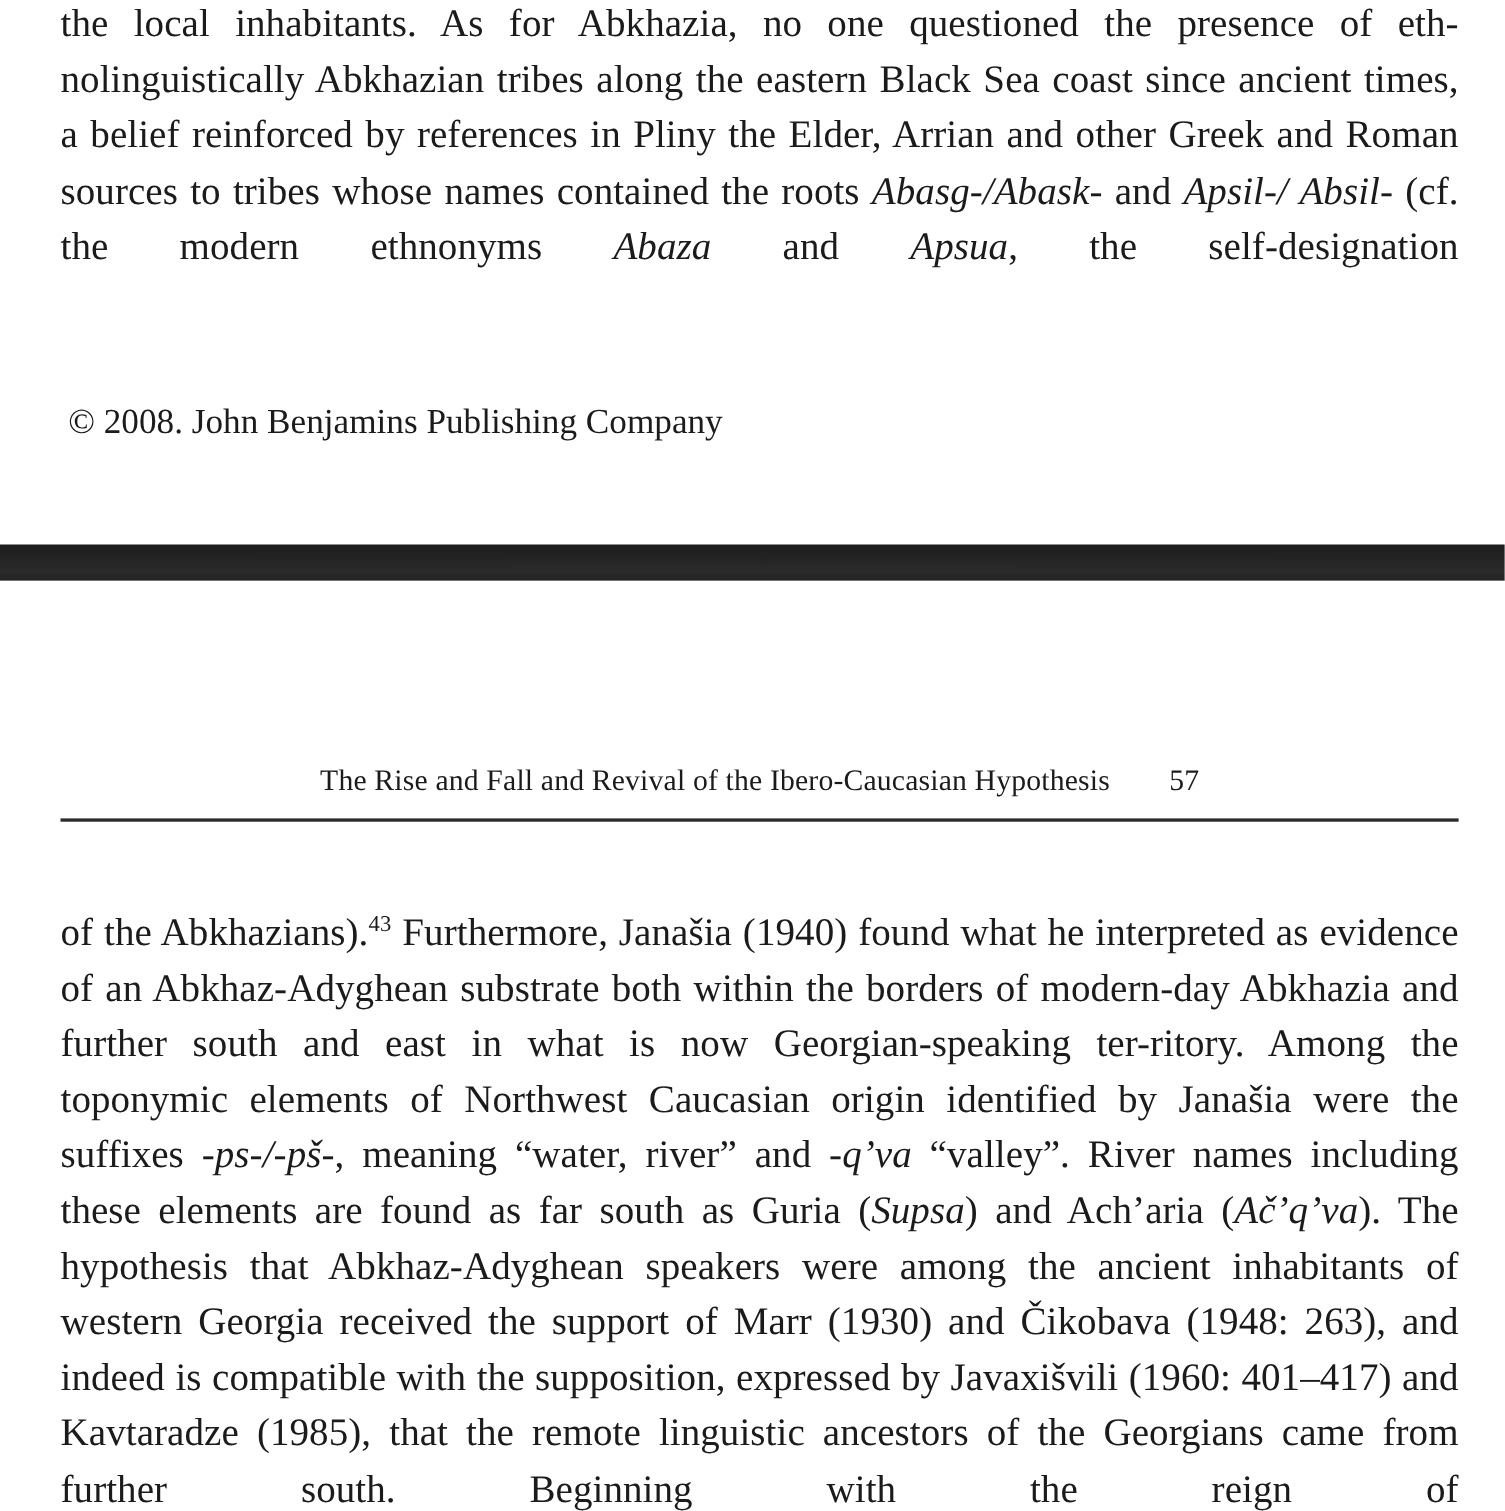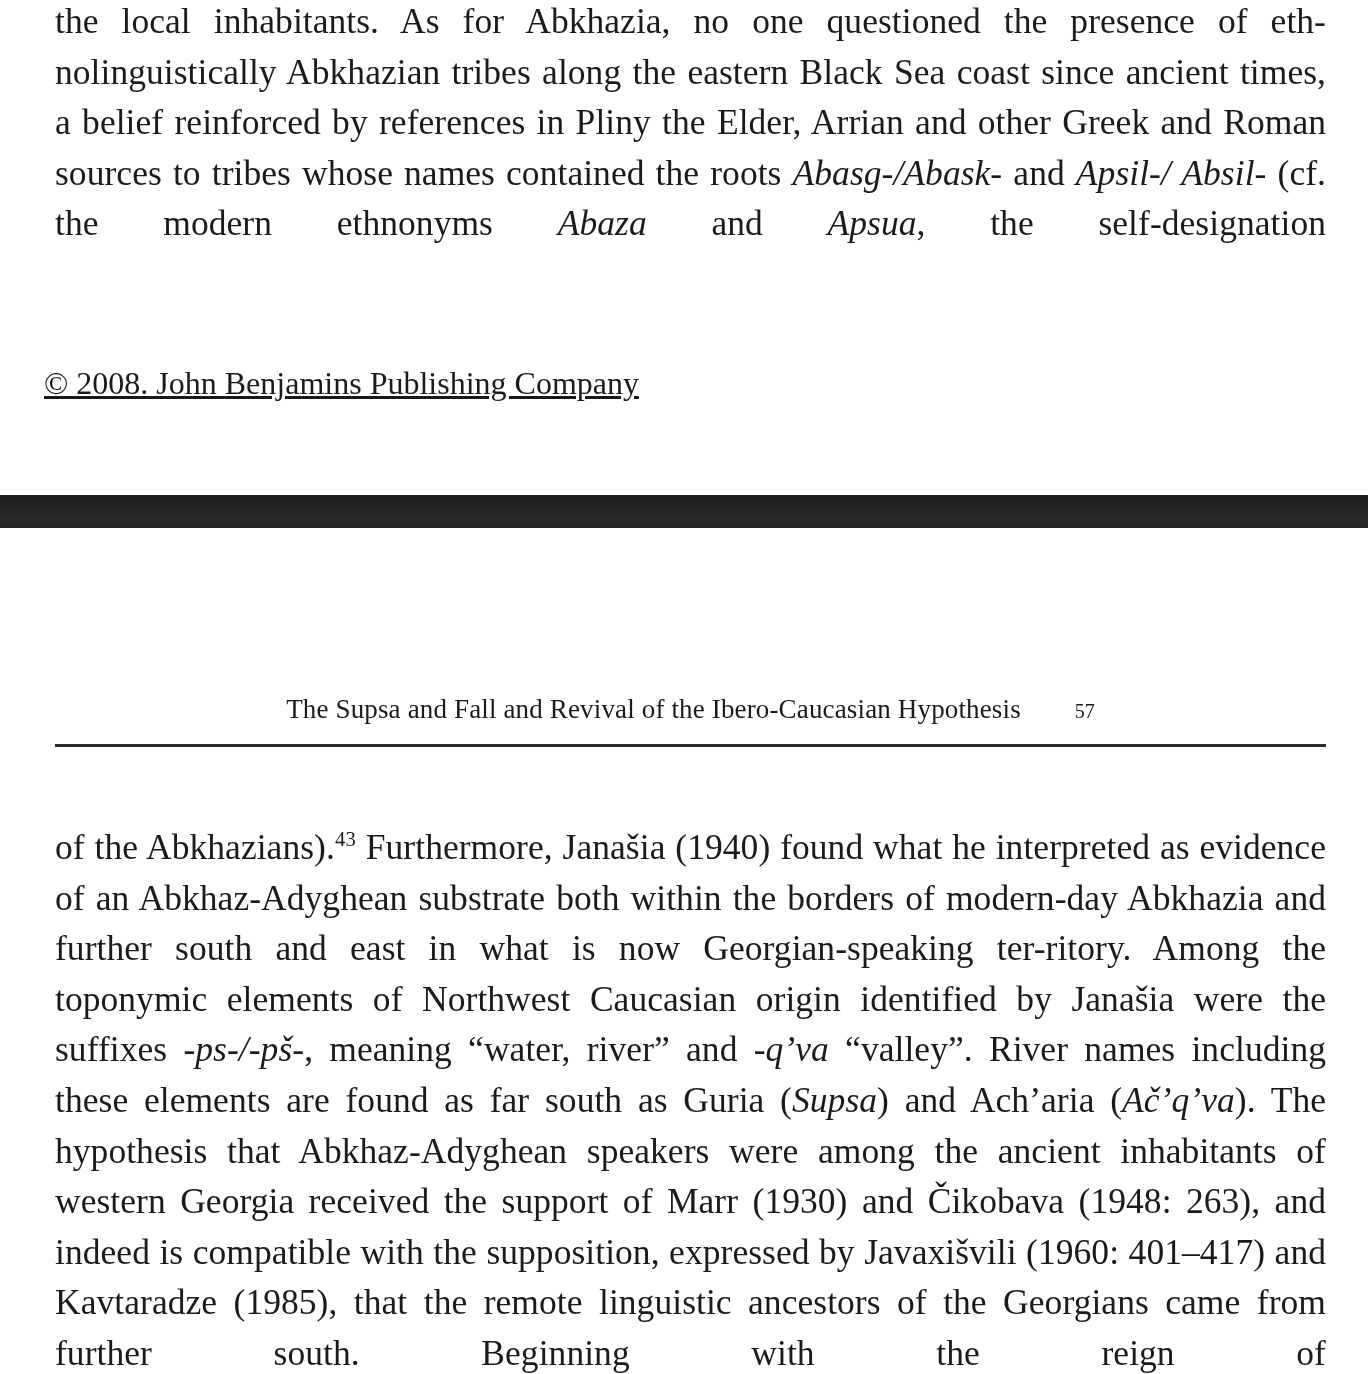--- a/index.html
+++ b/index.html
@@ -54,24 +54,23 @@
     text-align-last: justify;
   }
 
   .para-top {
     top: -4px;
   }
 
   
   .copyright-block {
     position: absolute;
-    left: 44px;
+    left: 62px;
     top: 360px;
     width: 900px;
-    text-decoration: underline;
   }
   .copyright-line {
     margin: 0;
     font-size: 32px;
     line-height: 47px;
     color: #1b1b1b;
     white-space: nowrap;
   }
 
   
@@ -104,21 +103,21 @@
     align-items: baseline;
     justify-content: center;
   }
   .running-head-title {
     font-size: 27px;
     line-height: 34px;
     color: #1b1b1b;
     letter-spacing: 0.15px;
   }
   .running-head-pagenumber {
-    font-size: 20px;
+    font-size: 27px;
     line-height: 34px;
     color: #1b1b1b;
     margin-left: 54px;
   }
   .header-rule {
     position: absolute;
     left: 55px;
     top: 216px;
     width: 1271px;
     height: 3px;
@@ -156,21 +155,21 @@
       <p class="copyright-line">© 2008. John Benjamins Publishing Company</p>
     </div>
 
   </div>
 
   <div class="page-separator-band"></div>
 
   <div class="page-fragment-bottom">
 
     <div class="running-head">
-      <span class="running-head-title">The Supsa and Fall and Revival of the Ibero-Caucasian Hypothesis</span>
+      <span class="running-head-title">The Rise and Fall and Revival of the Ibero-Caucasian Hypothesis</span>
       <span class="running-head-pagenumber">57</span>
     </div>
 
     <div class="header-rule"></div>
 
     <div class="text-column para-bottom">
       <p class="body-paragraph last-line-stretch"><span>of the Abkhazians).</span><sup class="footnote-marker">43</sup><span> Furthermore, Janašia (1940) found what he interpreted as evidence of an Abkhaz-Adyghean substrate both within the borders of modern-day Abkhazia and further south and east in what is now Georgian-speaking ter-ritory. Among the toponymic elements of Northwest Caucasian origin identified by Janašia were the suffixes </span><em class="term">-ps-/-pš-</em><span>, meaning “water, river” and </span><em class="term">-q’va</em><span> “valley”. River names including these elements are found as far south as Guria (</span><em class="term">Supsa</em><span>) and Ach’aria (</span><em class="term">Ač’q’va</em><span>). The hypothesis that Abkhaz-Adyghean speakers were among the ancient inhabitants of western Georgia received the support of Marr (1930) and Čikobava (1948: 263), and indeed is compatible with the supposition, expressed by Javaxišvili (1960: 401–417) and Kavtaradze (1985), that the remote linguistic ancestors of the Georgians came from further south. Beginning with the reign of</span></p>
     </div>
 
   </div>

